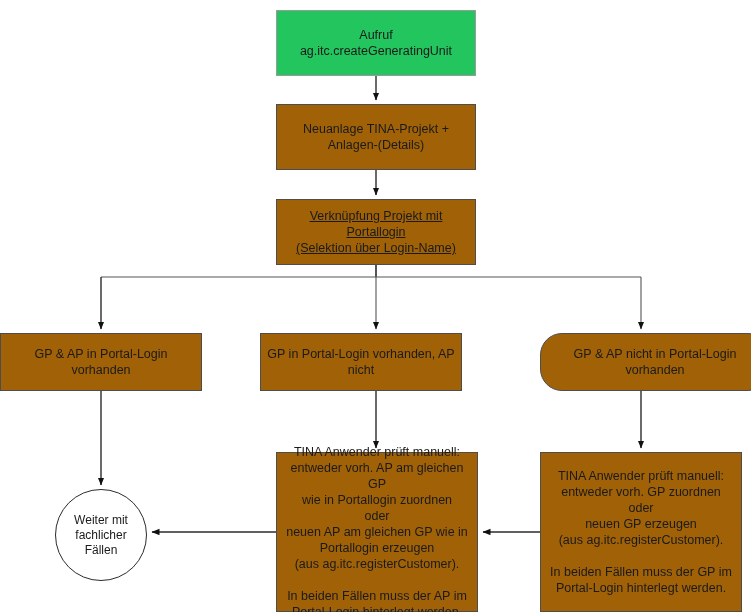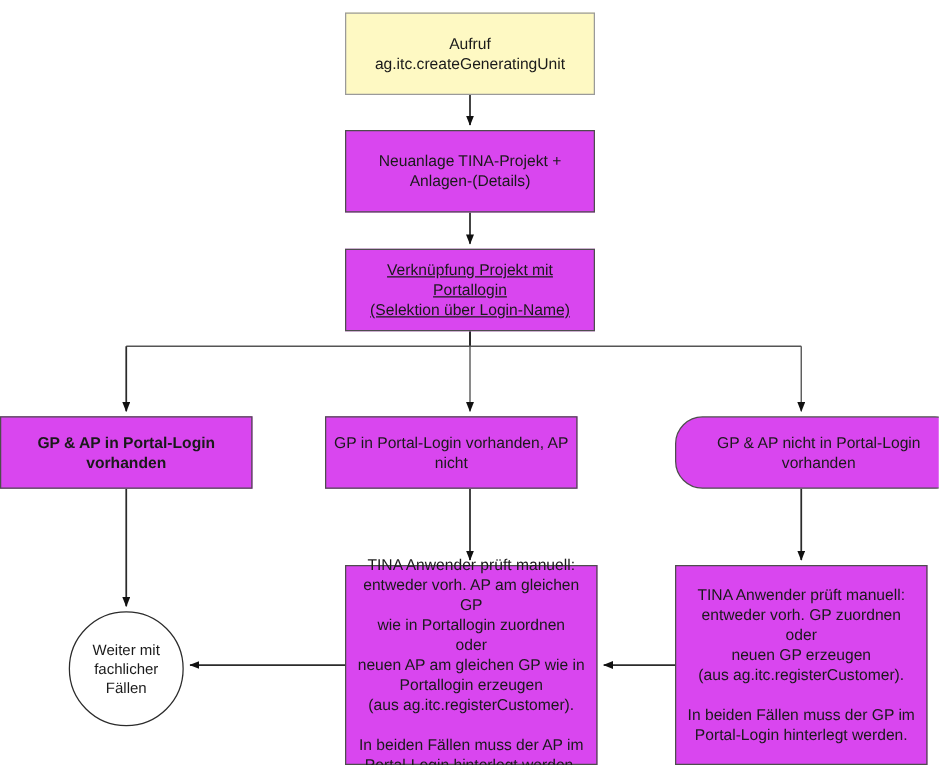--- a/index.html
+++ b/index.html
@@ -35,39 +35,39 @@
     justify-content: center;
     text-align: center;
     color: #1a1a1a;
     font-size: 12.5px;
     line-height: 16px;
     white-space: pre-line;
     padding: 2px 4px;
   }
   .box {
     border: 1px solid #4d4d4d;
-    background: #d946ef;
+    background: #a16207;
   }
   .box.start {
-    background: #fef9c3;
+    background: #22c55e;
     border: 1px solid #9a9a9a;
   }
   .circle {
     border: 1px solid #2b2b2b;
     border-radius: 50%;
     background: #ffffff;
     font-size: 12px;
     line-height: 15px;
   }
   
   #n-start     { left: 276px; top: 10px;  width: 200px; height: 66px; }
   #n-neuanlage { left: 276px; top: 104px; width: 200px; height: 66px; }
   #n-verknuepf { left: 276px; top: 199px; width: 200px; height: 66px; text-decoration: underline; }
 
-  #n-case-left   { left: 0px;   top: 333px; width: 202px; height: 58px; font-weight: bold; }
+  #n-case-left   { left: 0px;   top: 333px; width: 202px; height: 58px; }
   #n-case-mid    { left: 260px; top: 333px; width: 202px; height: 58px; }
   #n-case-right  { left: 540px; top: 333px; width: 230px; height: 58px; border-radius: 22px; }
 
   #n-detail-mid   { left: 276px; top: 452px; width: 202px; height: 160px; }
   #n-detail-right { left: 540px; top: 452px; width: 202px; height: 160px; }
 
   #n-circle { left: 55px; top: 489px; width: 92px; height: 92px; }
 </style>
 </head>
 <body>

